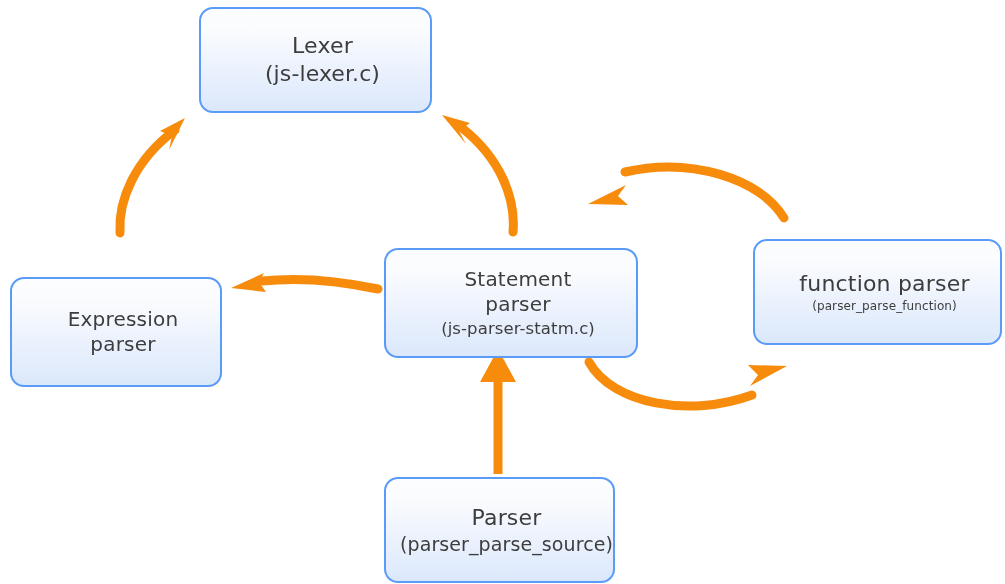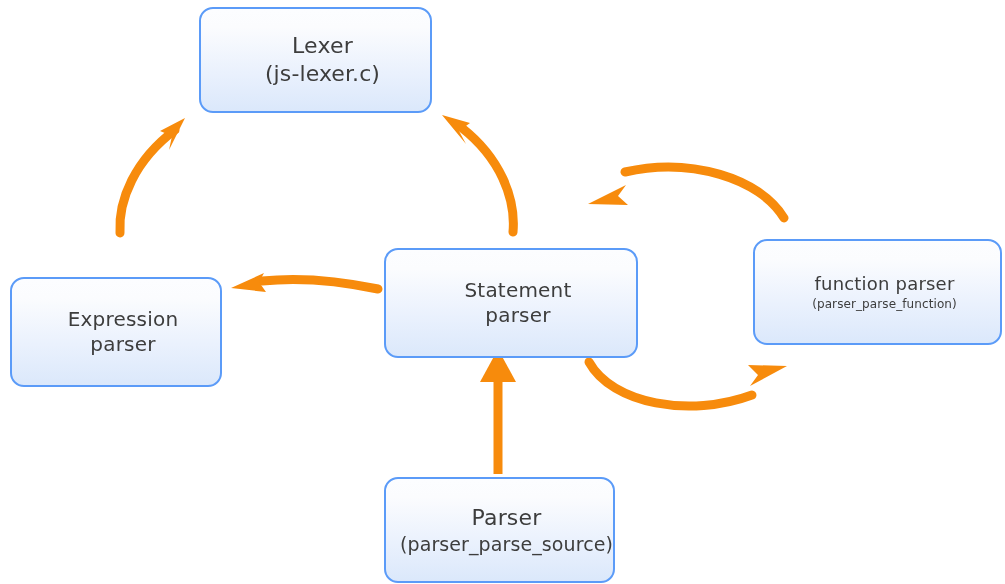--- a/index.html
+++ b/index.html
@@ -60,21 +60,21 @@
     line-height: 1.25;
   }
 
   
   #node-lexer      { left: 199px; top: 7px;   width: 233px; height: 106px; }
   #node-expression { left: 10px;  top: 233px; width: 212px; height: 110px; margin-top: 44px; }
   #node-statement  { left: 384px; top: 236px; width: 254px; height: 110px; margin-top: 12px; }
   #node-function   { left: 753px; top: 239px; width: 249px; height: 106px; }
   #node-parser     { left: 384px; top: 477px; width: 231px; height: 106px; }
 
-  #node-function .title { font-size: 18px; }
+  #node-function .title { font-size: 22px; }
   #node-function .subtitle { font-size: 12px; }
   #node-parser .title { font-size: 22px; }
   #node-parser .subtitle { font-size: 19px; }
   #node-lexer .title { font-size: 22px; }
   #node-lexer .subtitle { font-size: 22px; }
 </style>
 </head>
 <body>
 
 <div id="canvas">
@@ -118,20 +118,21 @@
   </div>
 
   <div class="node two-line" id="node-expression">
     <span class="title">Expression</span>
     <span class="title">parser</span>
   </div>
 
   <div class="node two-line" id="node-statement">
     <span class="title">Statement</span>
     <span class="title">parser</span>
+    <span class="subtitle">(js-parser-statm.c)</span>
   </div>
 
   <div class="node" id="node-function">
     <span class="title">function parser</span>
     <span class="subtitle">(parser_parse_function)</span>
   </div>
 
   <div class="node" id="node-parser">
     <span class="title">Parser</span>
     <span class="subtitle">(parser_parse_source)</span>

